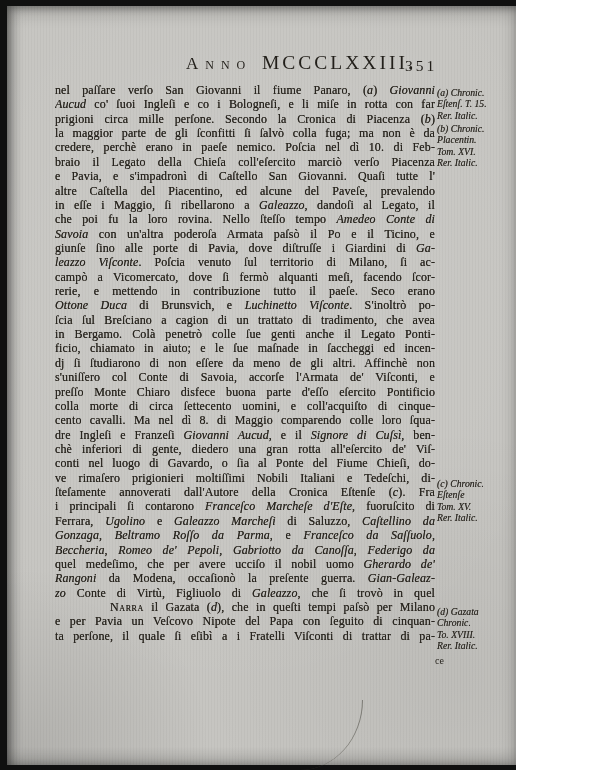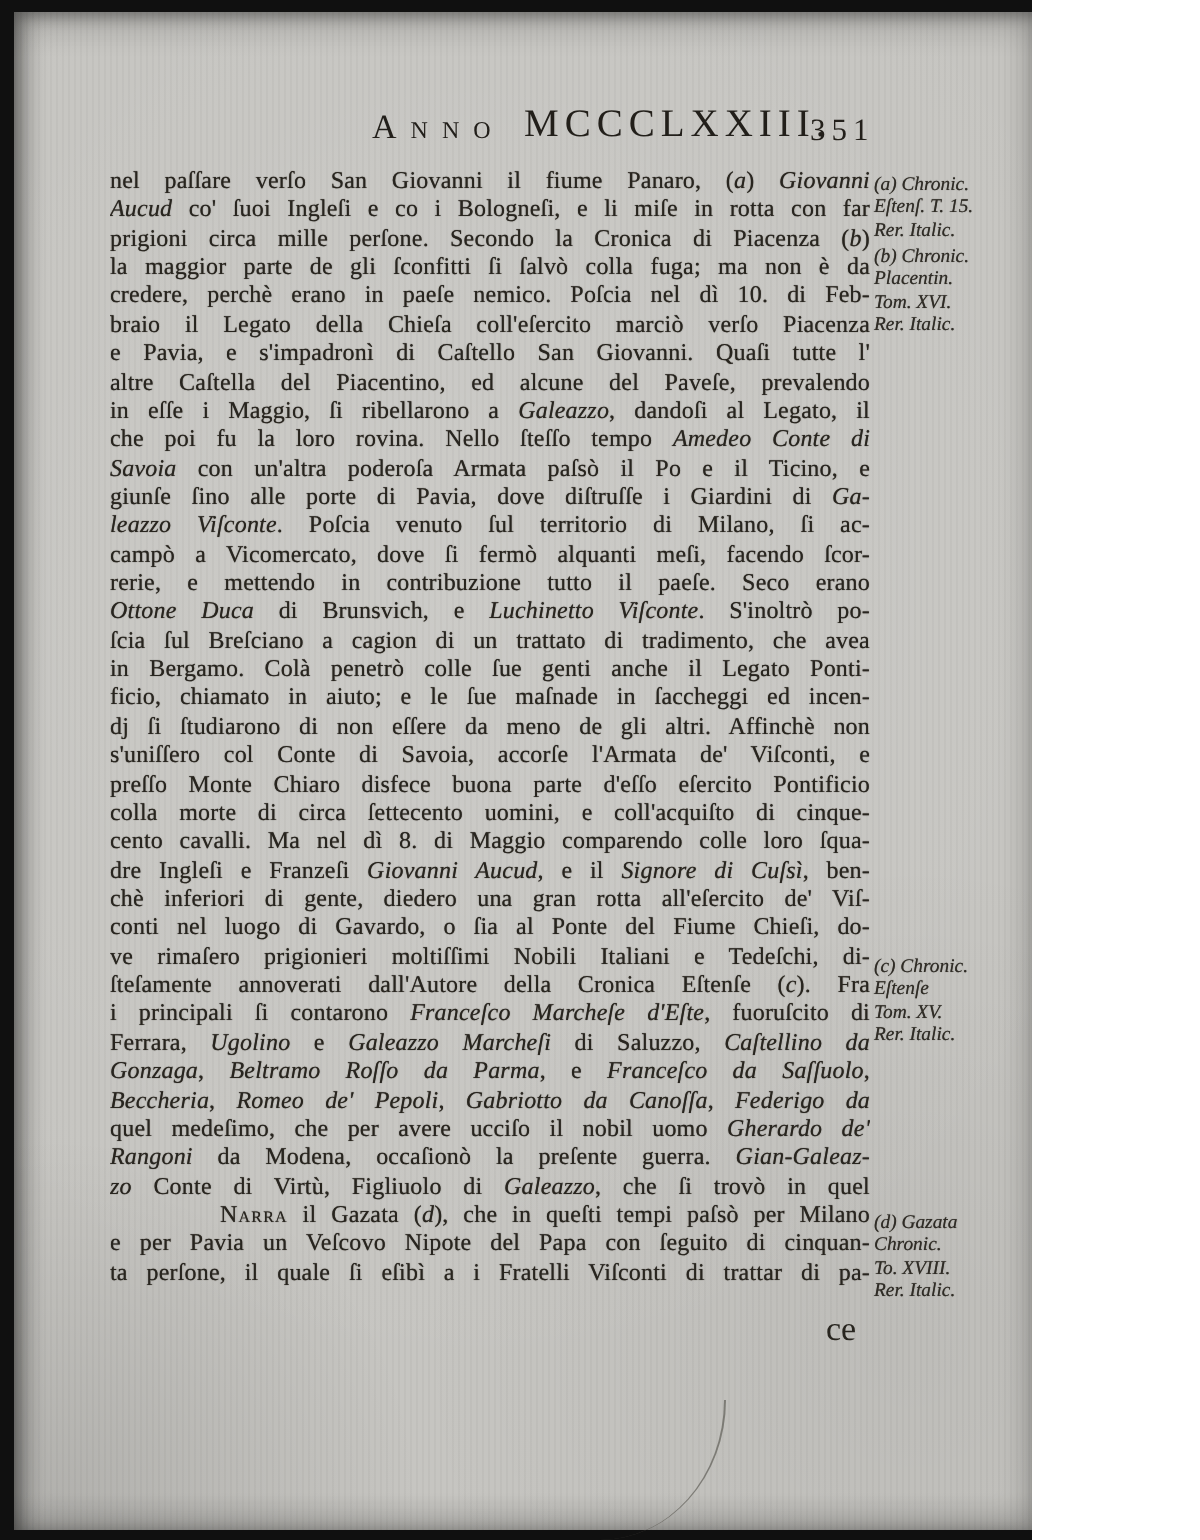--- a/index.html
+++ b/index.html
@@ -36,21 +36,21 @@
   .tline{text-align:justify;text-align-last:justify;height:14.36px;overflow:hidden;}
   .tline.nojust{text-align:left;text-align-last:left;}
   .it{font-style:italic;}
   .sc{font-variant:small-caps;letter-spacing:0.6px;}
   
   .note{
     position:absolute;left:437px;width:120px;
     font-style:italic;font-size:9.7px;line-height:11.4px;
     color:#2f2c26;text-shadow:0 0 0.4px rgba(47,44,38,0.8);
   }
-  .catchword{position:absolute;left:413px;top:655px;font-size:17px;}
+  .catchword{position:absolute;left:435px;top:655px;font-size:10px;}
   
   .crease{
     position:absolute;left:300px;top:700px;width:62px;height:70px;
     border-right:1px solid rgba(70,67,60,0.55);
     border-radius:0 0 100% 0 / 0 0 100% 0;
     pointer-events:none;
   }
   .hair{
     position:absolute;left:556px;top:30px;width:1px;height:22px;
     background:rgba(70,67,60,0.6);transform:rotate(28deg);

